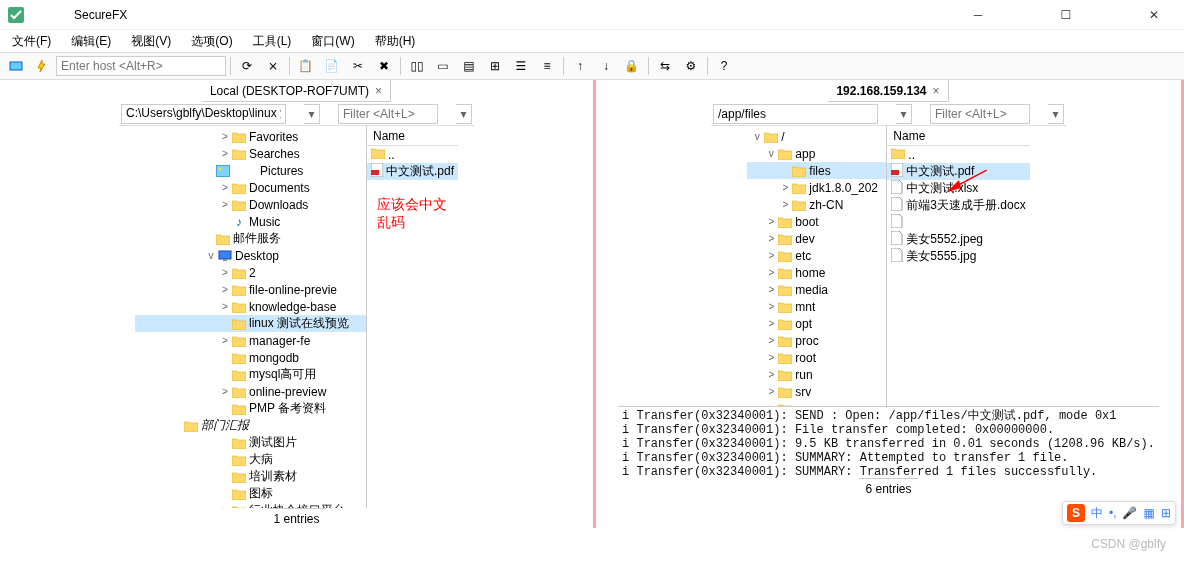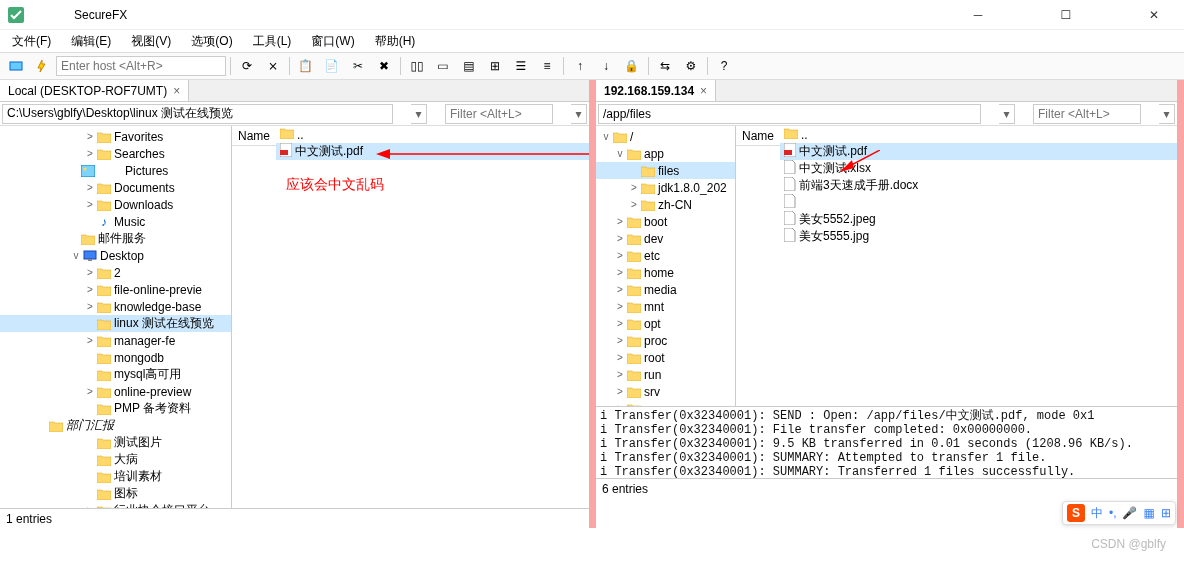--- a/index.html
+++ b/index.html
@@ -8,37 +8,37 @@
 .titlebar .ico { width: 16px; height: 16px; margin-right: 6px; }
 .titlebar .spacer { flex: 1; }
 .titlebar .winbtn { width: 44px; height: 30px; display: flex; align-items: center; justify-content: center; color: #333; }
 .menubar { height: 22px; display: flex; align-items: center; padding: 0 6px; gap: 8px; background: #fff; }
 .menubar span { padding: 2px 6px; }
 .toolbar { height: 28px; display: flex; align-items: center; padding: 0 4px; gap: 2px; border-top: 1px solid #ddd; border-bottom: 1px solid #ddd; background: #fafafa; }
 .toolbar .btn { width: 24px; height: 24px; display: flex; align-items: center; justify-content: center; border-radius: 2px; }
 .toolbar .sep { width: 1px; height: 18px; background: #ccc; margin: 0 2px; }
 .toolbar input { height: 20px; border: 1px solid #ccc; padding: 0 4px; width: 170px; }
 .panes { display: flex; height: 448px; }
-.pane { display: flex; flex-direction: column; border-right: 7px solid #fca5a5; }
+.pane { display: flex; flex-direction: column; border-right: 3px solid #fca5a5; align-items: center; }
 .pane.left { width: 596px; }
 .pane.right { width: 588px; }
 .tabbar { height: 22px; display: flex; align-items: center; background: #f0f0f0; border-bottom: 1px solid #ccc; }
 .tab { display: flex; align-items: center; gap: 6px; padding: 0 8px; height: 100%; background: #fff; border-right: 1px solid #ccc; }
 .tab .close { color: #666; cursor: pointer; }
 .pathbar { height: 24px; display: flex; align-items: center; gap: 18px; padding: 2px; border-bottom: 1px solid #ddd; }
 .pathbar input.path { flex: 1; height: 20px; border: 1px solid #ccc; padding: 0 4px; }
 .pathbar .dd { width: 16px; height: 20px; border: 1px solid #ccc; border-left: none; display: flex; align-items: center; justify-content: center; color: #666; }
-.pathbar input.filter { width: 108px; height: 20px; border: 1px solid #ccc; padding: 0 4px; color: #888; }
+.pathbar input.filter { width: 100px; height: 20px; border: 1px solid #ccc; padding: 0 4px; color: #888; }
 .split { display: flex; flex: 1; overflow: hidden; }
 .tree { width: 232px; border-right: 1px solid #ccc; overflow: auto; padding: 2px 0; }
 .tree .node { display: flex; align-items: center; height: 17px; padding-right: 4px; white-space: nowrap; }
 .tree .node.sel { background: #cce8ff; }
 .tree .exp { width: 12px; text-align: center; color: #666; font-size: 10px; }
 .tree .fico { width: 16px; height: 14px; margin-right: 2px; display:inline-flex; align-items:center; justify-content:center;}
-.filelist { flex: 1; display: flex; flex-direction: row; position: relative; }
+.filelist { flex: 1; display: flex; flex-direction: column; position: relative; }
 .filelist .hdr { height: 20px; border-bottom: 1px solid #ddd; display: flex; align-items: center; padding: 0 6px; background: #fff; }
 .filelist .rows { flex: 1; overflow: auto; position: relative; }
 .filelist .row { display: flex; align-items: center; height: 17px; padding: 0 4px; gap: 3px; }
 .filelist .row.sel { background: #cce8ff; }
 .annot { position: absolute; color: #ff0000; font-size: 14px; font-weight: normal; pointer-events: none; }
 .arrow { position: absolute; pointer-events: none; }
 .log { height: 72px; border-top: 1px solid #ccc; font-family: "Courier New", monospace; font-size: 12px; padding: 2px 4px; overflow: hidden; white-space: pre; line-height: 14px; color: #111; }
 .status { height: 20px; border-top: 1px solid #ccc; display: flex; align-items: center; padding: 0 6px; font-size: 12px; }
 .status.right { justify-content: flex-start; }
 .watermark { position: absolute; right: 18px; bottom: 22px; color: #bbb; font-size: 12px; }

